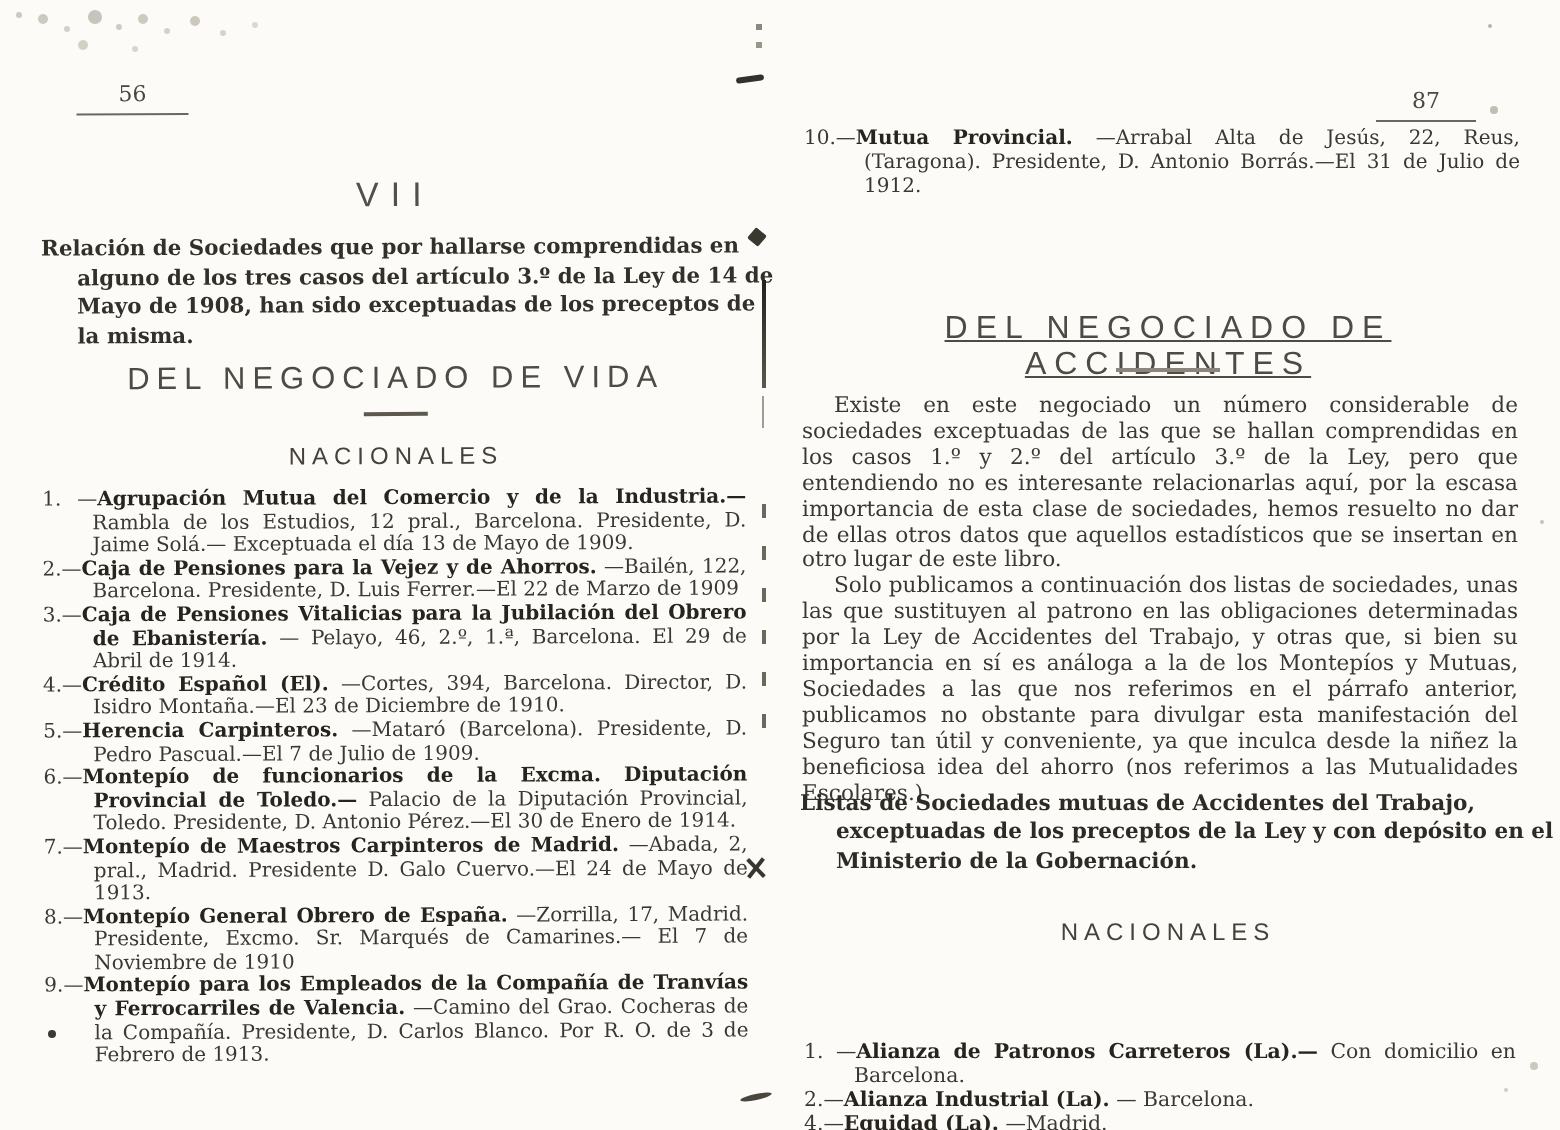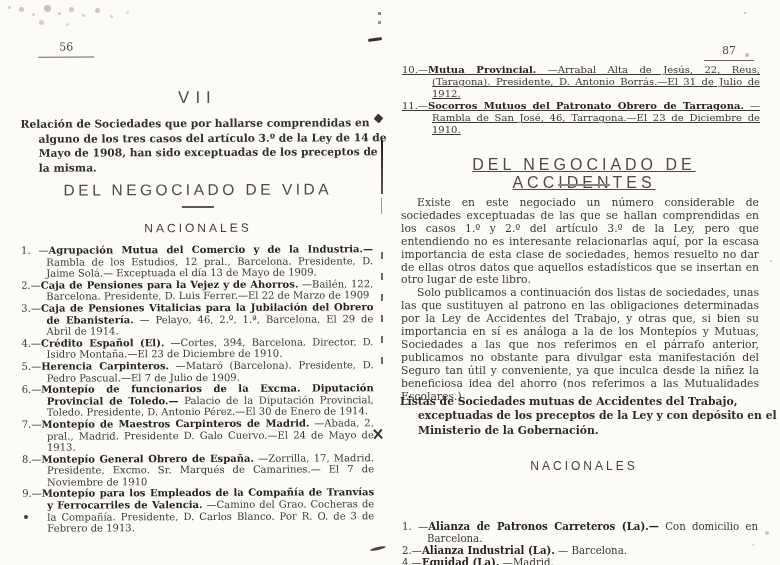--- a/index.html
+++ b/index.html
@@ -12,21 +12,21 @@
   .page{position:absolute;top:0;}
   .left-page{left:18px;width:358px;transform:rotate(-0.25deg);}
   .right-page{left:400px;width:368px;}
 
   .pageno{
     position:absolute;text-align:center;
     font-size:11px;color:#4b473f;
     border-bottom:1px solid #6b675f;padding-bottom:3px;
   }
   .pageno-left{left:20px;top:40px;width:56px;}
-  .pageno-right{left:304px;top:44px;width:50px;}
+  .pageno-right{left:288px;top:44px;width:50px;}
 
   .chapter{
     position:absolute;top:88px;left:0;width:100%;text-align:center;
     font-family:"Liberation Sans", sans-serif;
     font-size:17px;letter-spacing:6px;color:#53504a;
   }
   .intro{
     position:absolute;top:117px;left:2px;width:352px;
     font-weight:bold;font-size:10.7px;line-height:14.6px;color:#33302a;
     padding-left:18px;text-indent:-18px;
@@ -45,21 +45,21 @@
   .subheading{
     position:absolute;left:0;width:100%;text-align:center;
     font-family:"Liberation Sans", sans-serif;
     font-size:12px;letter-spacing:3px;color:#46423b;font-weight:400;
   }
   .nac-left{top:221px;}
   .nac-right{top:459px;}
 
   .soc-list{position:absolute;font-size:10px;color:#3b3832;}
   .list-left{top:244px;left:2px;width:352px;line-height:11.6px;}
-  .list-cont{top:64px;left:2px;width:358px;line-height:12.1px;text-decoration:underline;}
+  .list-cont{top:64px;left:2px;width:358px;line-height:12.1px;}
   .list-right{top:481px;left:2px;width:356px;font-size:10.2px;line-height:11.9px;margin-top:40px;}
   .soc-item{padding-left:25px;text-indent:-25px;text-align:justify;}
   .list-cont .soc-item{padding-left:30px;text-indent:-30px;}
   .soc-item .name{font-weight:bold;color:#27241d;}
 
   .paras{
     position:absolute;top:197px;left:1px;width:358px;
     font-size:10.8px;line-height:12.9px;color:#3b3833;text-align:justify;
   }
   .paras p{margin:0;text-indent:16px;}
@@ -136,22 +136,20 @@
       <span class="rest">—Camino del Grao. Cocheras de la Compañía. Presidente, D. Carlos Blanco. Por R. O. de 3 de Febrero de 1913.</span></div>
   </div>
 </div>
 
 <div class="page right-page">
   <div class="pageno pageno-right">87</div>
 
   <div class="soc-list list-cont">
     <div class="soc-item"><span class="num">10.—</span><span class="name">Mutua Provincial.</span>
       <span class="rest">—Arrabal Alta de Jesús, 22, Reus, (Taragona). Presidente, D. Antonio Borrás.—El 31 de Julio de 1912.</span></div>
-    <div class="soc-item"><span class="num">11.—</span><span class="name">Socorros Mutuos del Patronato Obrero de Tarragona.</span>
-      <span class="rest">—Rambla de San José, 46, Tarragona.—El 23 de Diciembre de 1910.</span></div>
   </div>
 
   <div class="big-heading heading-acc">DEL NEGOCIADO DE ACCIDENTES</div>
   <div class="heading-rule rule-acc"></div>
 
   <div class="paras">
     <p>Existe en este negociado un número considerable de sociedades exceptuadas de las que se hallan comprendidas en los casos 1.º y 2.º del artículo 3.º de la Ley, pero que entendiendo no es interesante relacionarlas aquí, por la escasa importancia de esta clase de sociedades, hemos resuelto no dar de ellas otros datos que aquellos estadísticos que se insertan en otro lugar de este libro.</p>
     <p>Solo publicamos a continuación dos listas de sociedades, unas las que sustituyen al patrono en las obligaciones determinadas por la Ley de Accidentes del Trabajo, y otras que, si bien su importancia en sí es análoga a la de los Montepíos y Mutuas, Sociedades a las que nos referimos en el párrafo anterior, publicamos no obstante para divulgar esta manifestación del Seguro tan útil y conveniente, ya que inculca desde la niñez la beneficiosa idea del ahorro (nos referimos a las Mutualidades Escolares.)</p>
   </div>
 

